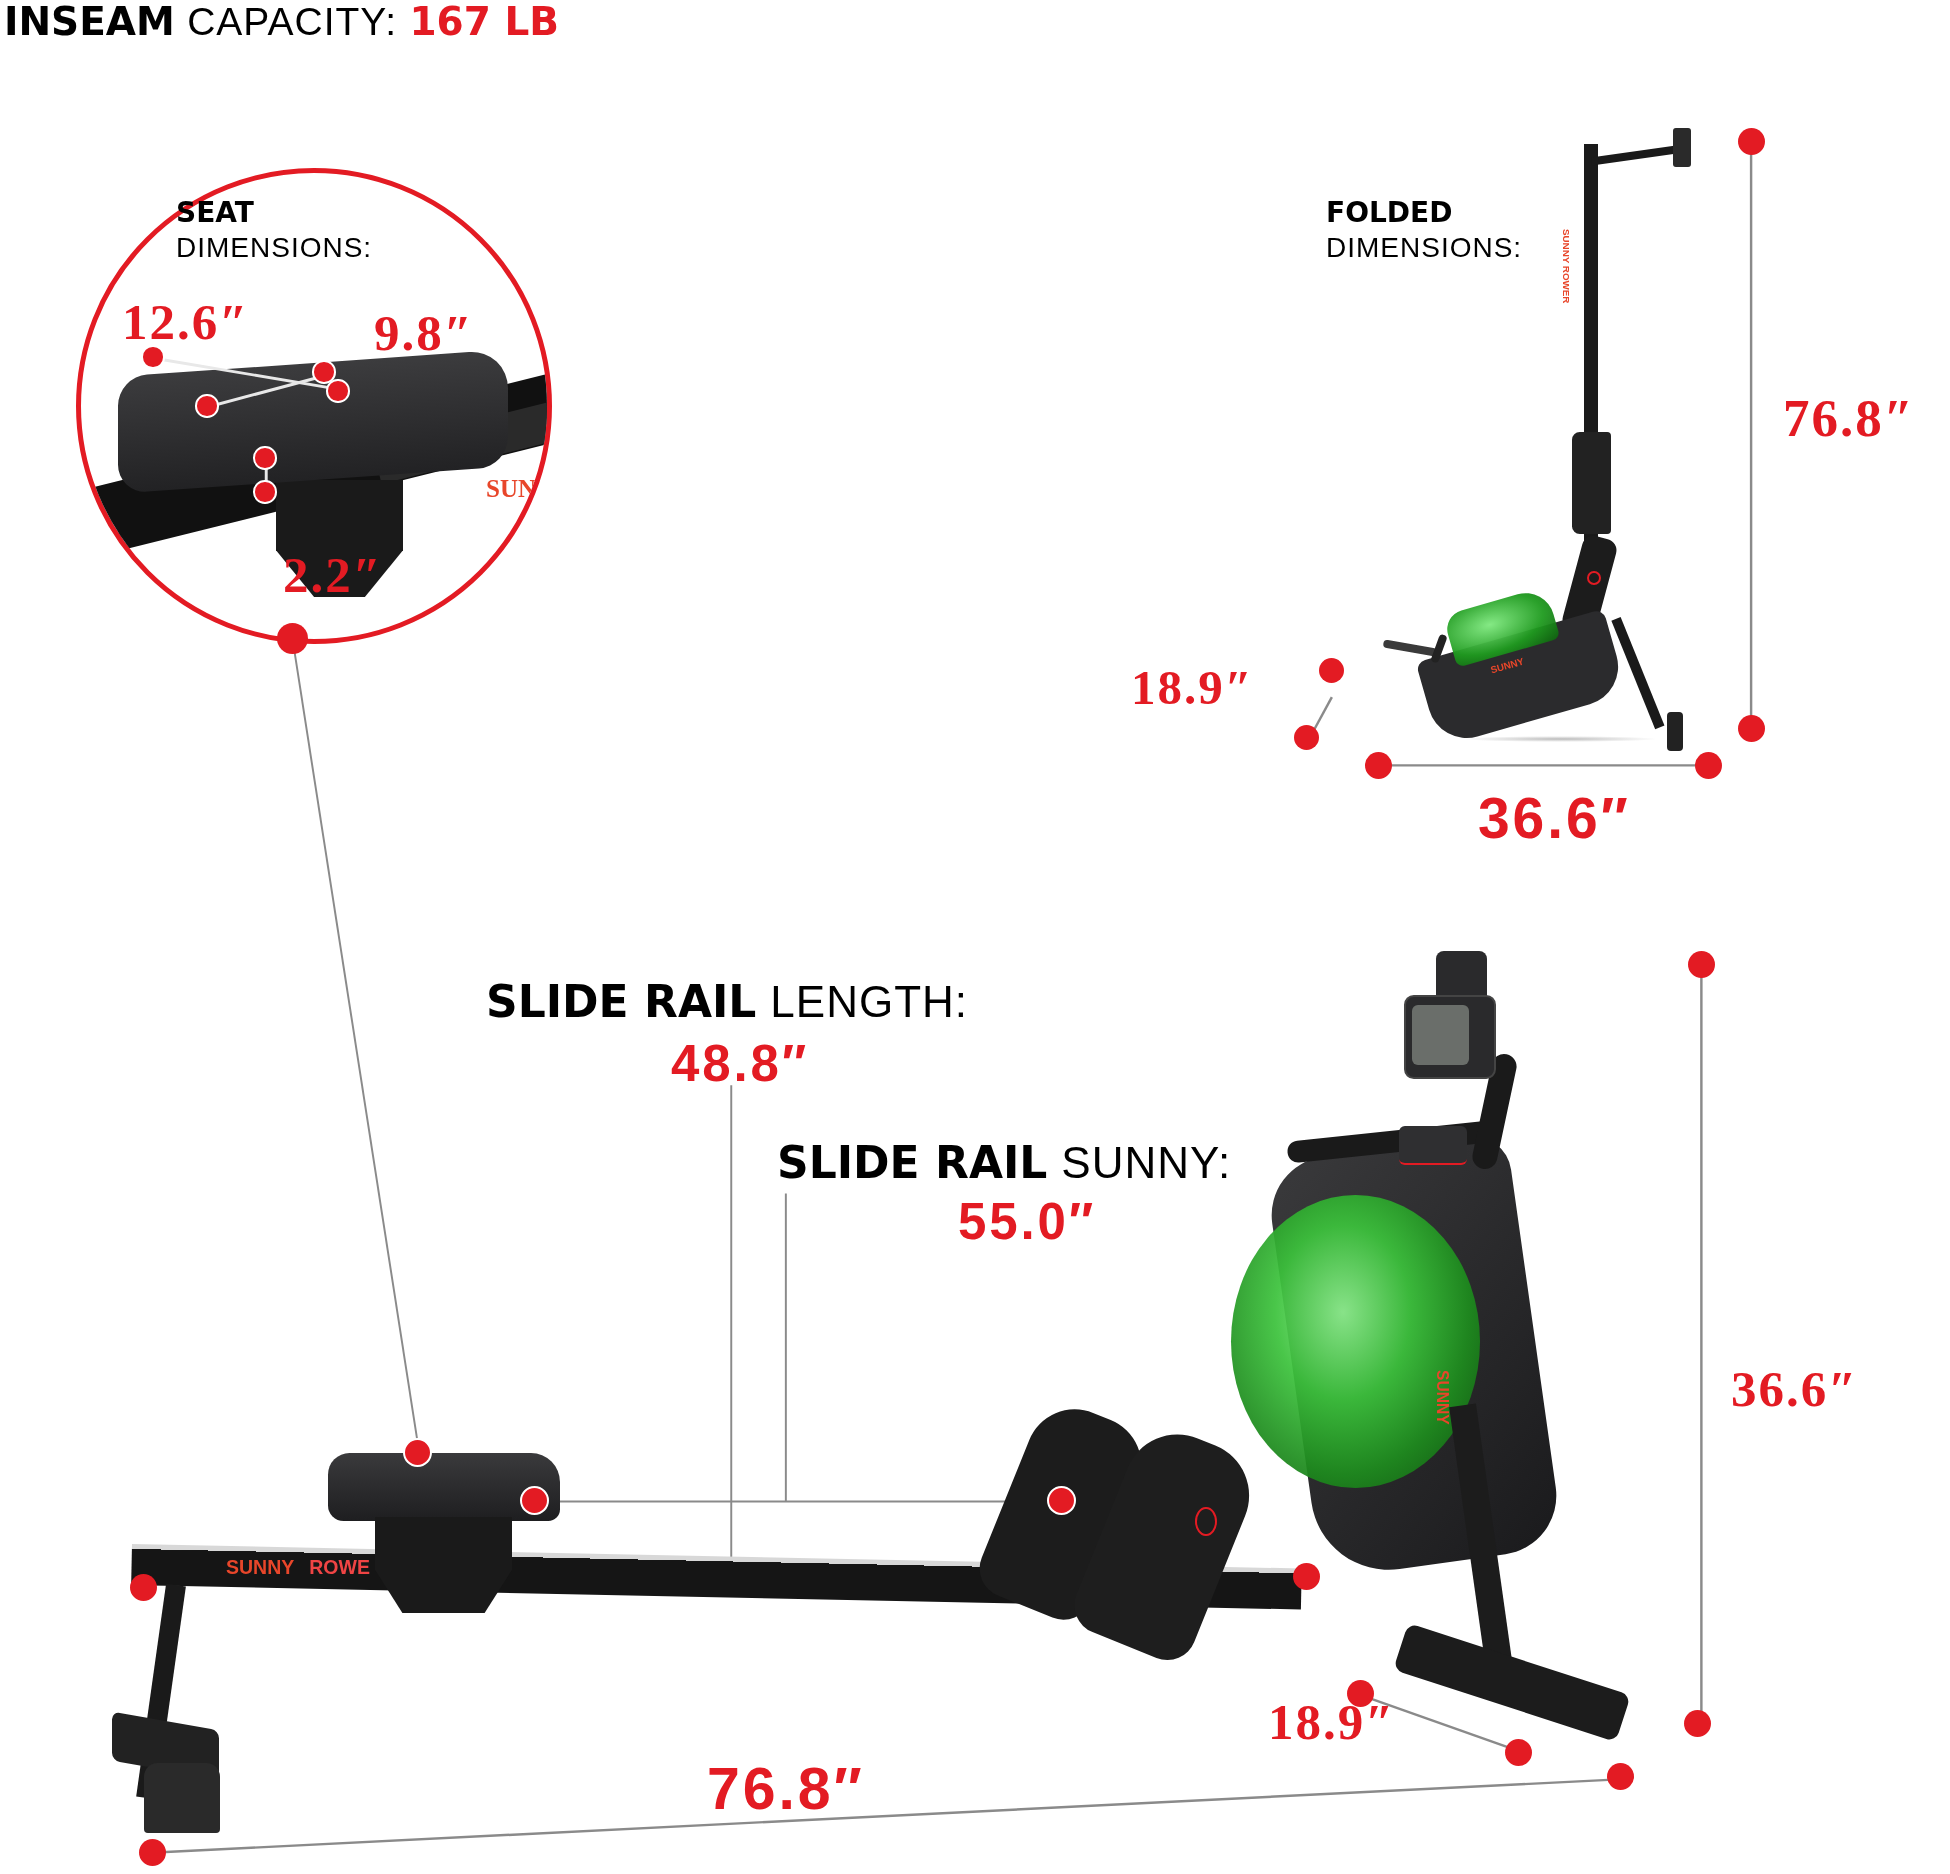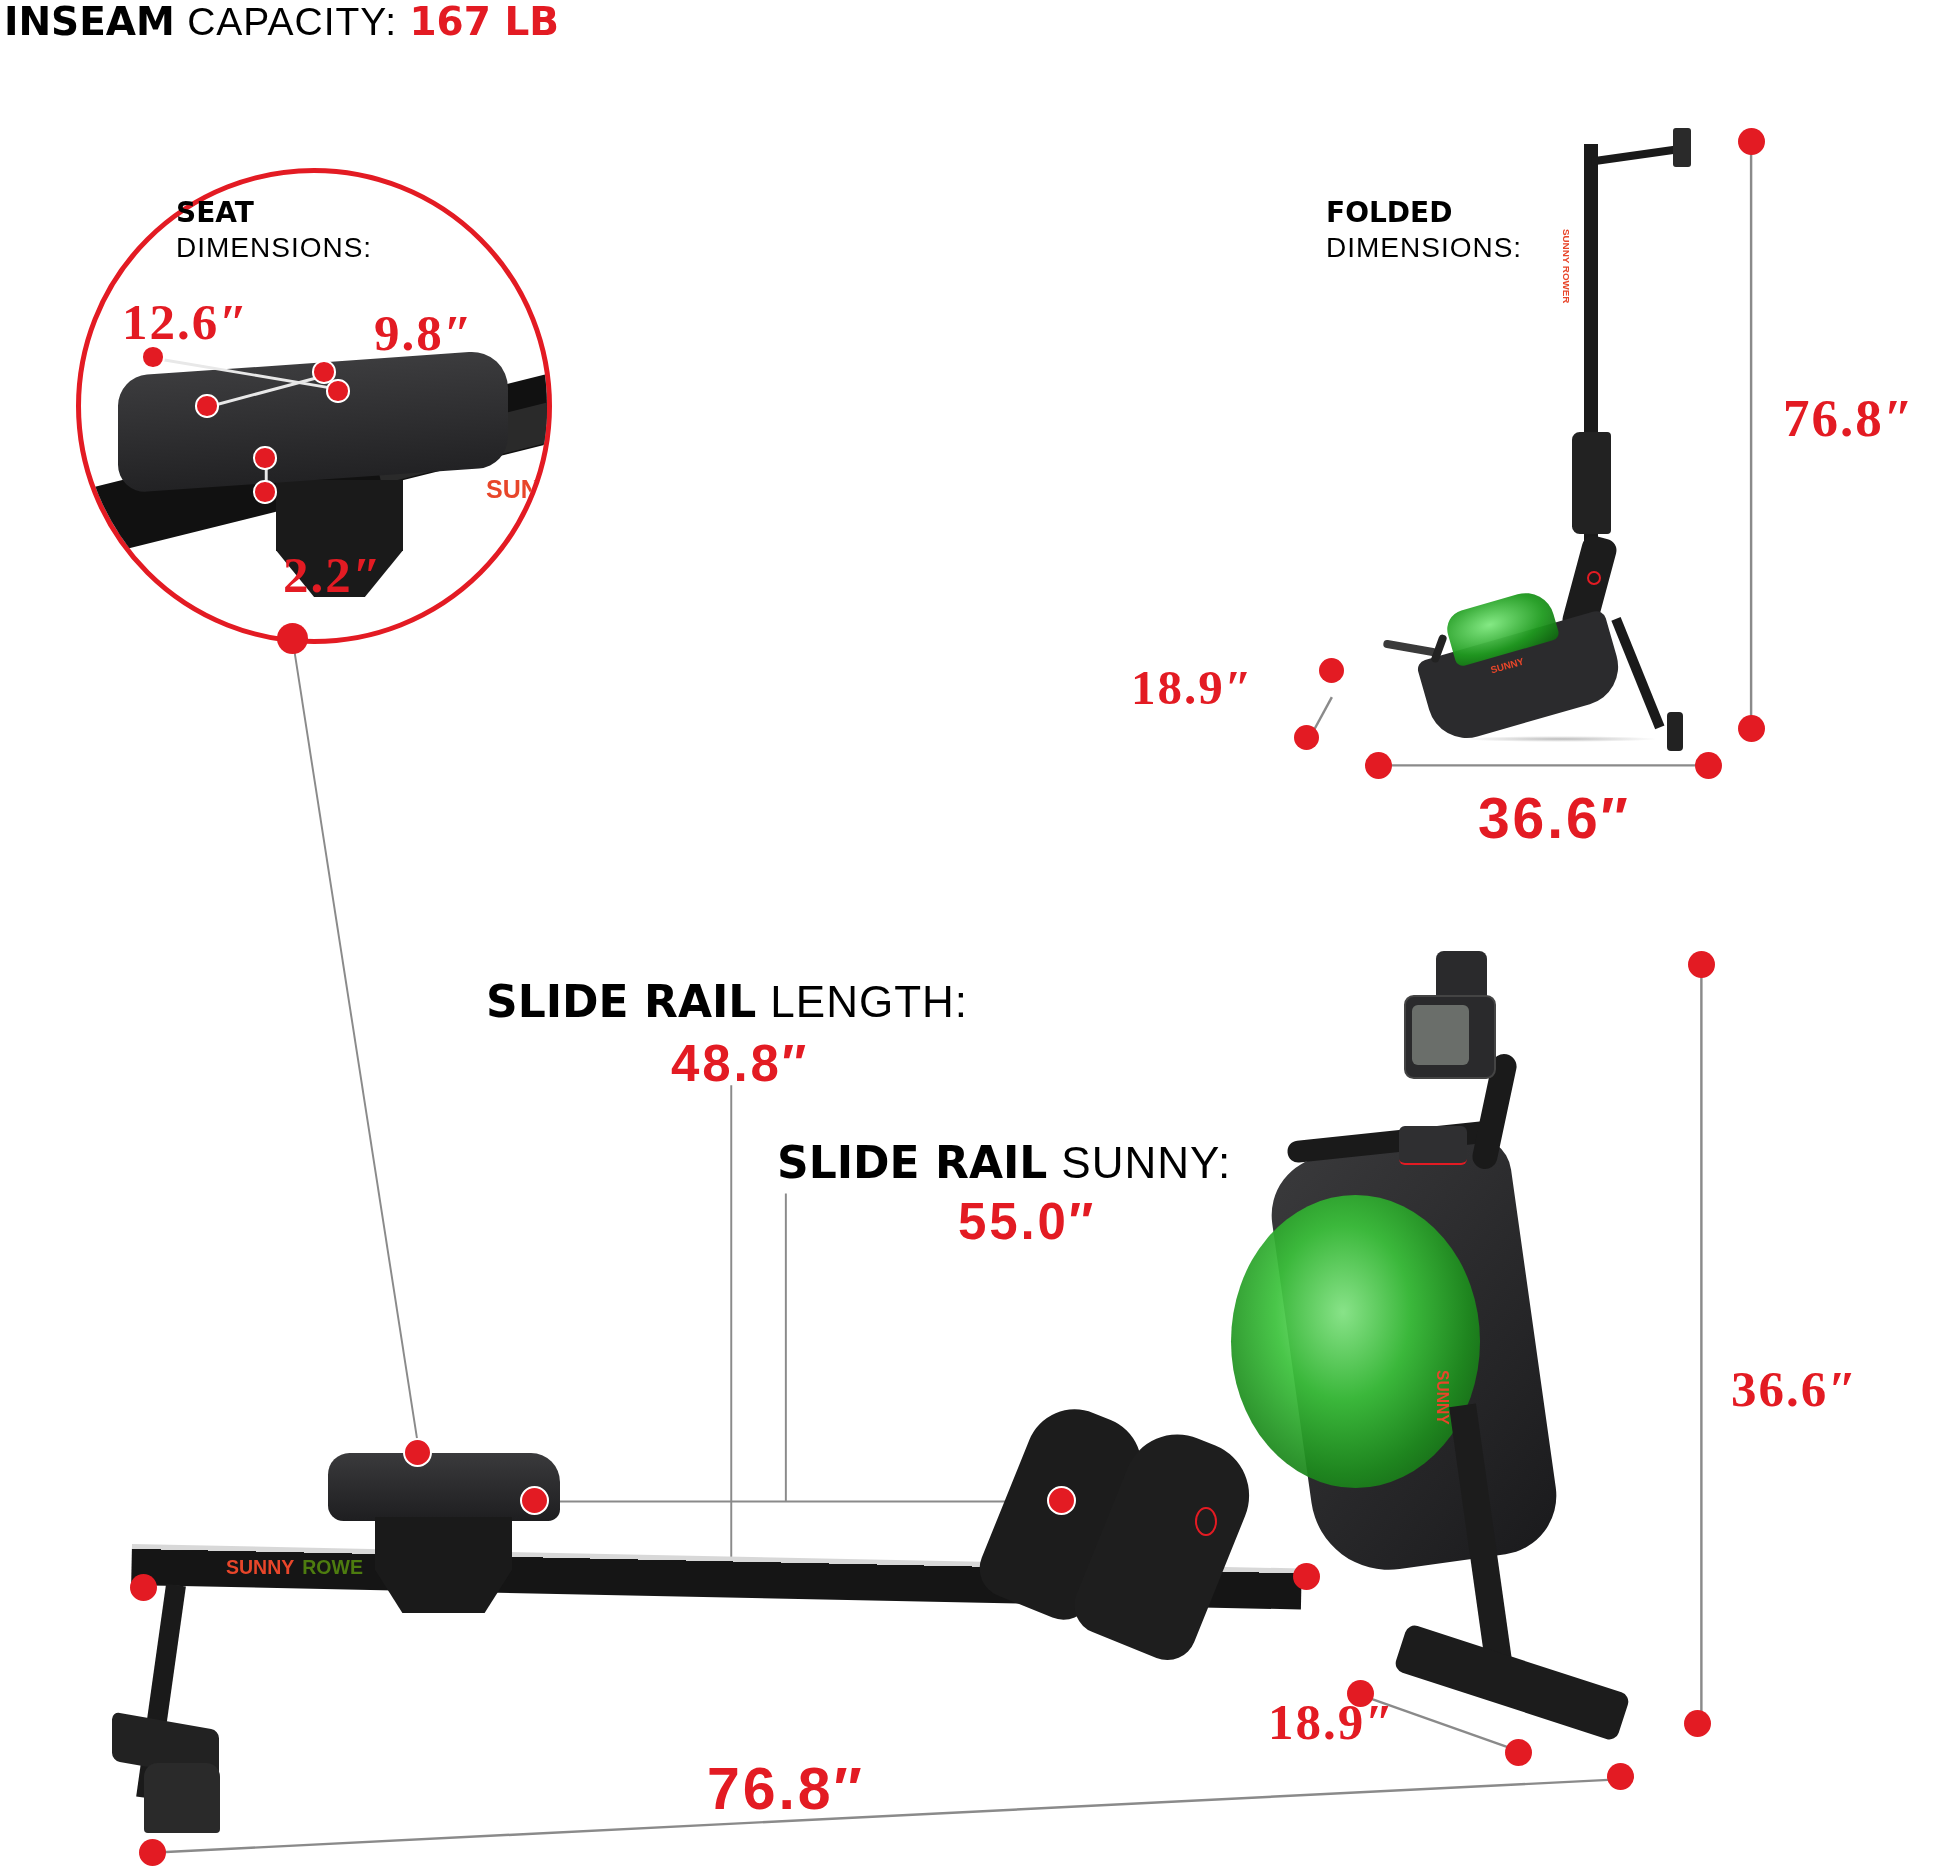--- a/index.html
+++ b/index.html
@@ -64,21 +64,21 @@
 </svg>
 
 <div class="abs" style="left:76px; top:168px; width:466px; height:466px; border:5.9px solid #e31b23; border-radius:50%; overflow:hidden; background:#fff;">
 
   <div style="position:absolute; left:-19.5px; top:322px; width:546px; height:68px; background:#111; transform:rotate(-14deg); transform-origin:left top;"></div>
   <div style="position:absolute; left:293px; top:249px; width:195px; height:39px; background:#2a2a2a; transform:rotate(-14deg);"></div>
 
   <div style="position:absolute; left:195px; top:307px; width:127px; height:117px; background:#1a1a1a; clip-path: polygon(0 0,100% 0,100% 60%,70% 100%,30% 100%,0 60%);"></div>
 
   <div style="position:absolute; left:37px; top:190px; width:390px; height:117px; background:linear-gradient(#3c3c3e,#222224); border-radius:29px 39px 29px 29px; transform:skewY(-4deg);"></div>
-  <div class="abs" style="left:405px; top:302px; font-family:Liberation Sans, sans-serif; font-size:25px; color:#e8462a; font-weight:bold;">SUN</div>
+  <div class="abs" style="left:405px; top:302px; font-family:Liberation Serif, serif; font-size:25px; color:#e8462a; font-weight:bold;">SUN</div>
 
   <svg class="lines" width="466" height="466" viewBox="0 0 478 478">
     <line x1="75" y1="190" x2="265" y2="222" stroke="#e8e8e8" stroke-width="3"></line>
     <line x1="130" y1="240" x2="250" y2="208" stroke="#e8e8e8" stroke-width="3"></line>
     <line x1="190" y1="293" x2="190" y2="325" stroke="#e8e8e8" stroke-width="3"></line>
   </svg>
   <div class="dot sm" style="left:73px; top:185px;"></div>
   <div class="dot sm" style="left:258px; top:219px;"></div>
   <div class="dot sm" style="left:127px; top:234px;"></div>
   <div class="dot sm" style="left:244px; top:200px;"></div>
@@ -141,21 +141,21 @@
 <div class="abs rail-head" style="left:777px; top:1136px;">
   <span class="b">SLIDE RAIL</span>
   <span class="t">SUNNY:</span>
 </div>
 <div class="abs meas cond" style="left:958px; top:1192px; font-size:51px; letter-spacing:2.9px;">55.0″</div>
 
 <div class="abs" style="left:0; top:0; width:1950px; height:1874px; pointer-events:none;">
 
   <div style="position:absolute; left:132px; top:1544px; width:1170px; height:41px; background:linear-gradient(#d8d8d8 0 4.9px, #151515 4.9px); transform:rotate(1.2deg); transform-origin:left top;"></div>
   <div class="abs" style="left:226px; top:1556px; font-family:'Liberation Sans',sans-serif; font-size:19.5px; font-weight:bold; white-space:nowrap;">
-    <span style="color:#e8462a;">SUNNY</span><span style="color:#4d7c0f; margin-left:8px;">ROWE</span>
+    <span style="color:#e8462a;">SUNNY</span><span style="color:#ef4444; margin-left:15px;">ROWE</span>
   </div>
 
   <div style="position:absolute; left:166px; top:1585px; width:19.5px; height:215px; background:#1a1a1a; transform:rotate(8deg); transform-origin:top;"></div>
   <div style="position:absolute; left:112px; top:1721px; width:107px; height:49px; background:#222; border-radius:7.8px; transform:skewY(10deg);"></div>
   <div style="position:absolute; left:144px; top:1763px; width:76px; height:70px; background:#2a2a2a; border-radius:13.7px 13.7px 3.9px 3.9px;"></div>
 
   <div style="position:absolute; left:328px; top:1453px; width:232px; height:68px; background:linear-gradient(#3a3a3c,#1e1e20); border-radius:21.5px 29px 11.7px 15.6px;"></div>
   <div style="position:absolute; left:375px; top:1517px; width:137px; height:96px; background:#1a1a1a; clip-path: polygon(0 0,100% 0,100% 55%,80% 100%,20% 100%,0 55%);"></div>
 
   <div style="position:absolute; left:1005px; top:1409px; width:117px; height:205px; background:#1c1c1c; border-radius:49px 49px 29px 29px; transform:rotate(22deg);"></div>

